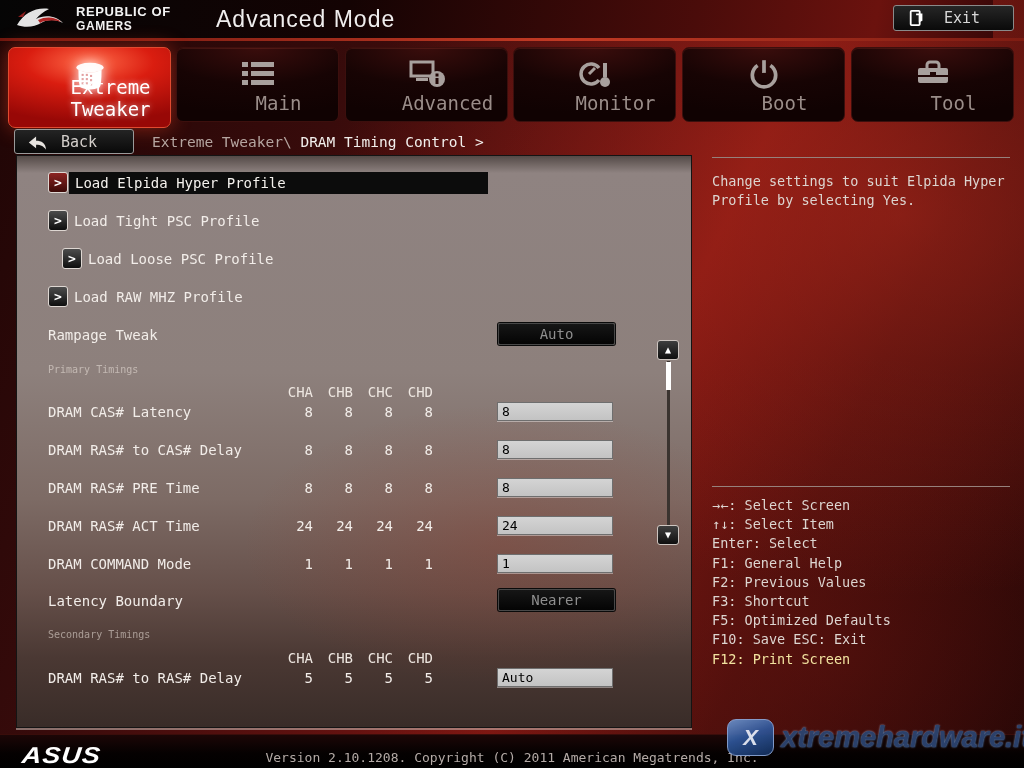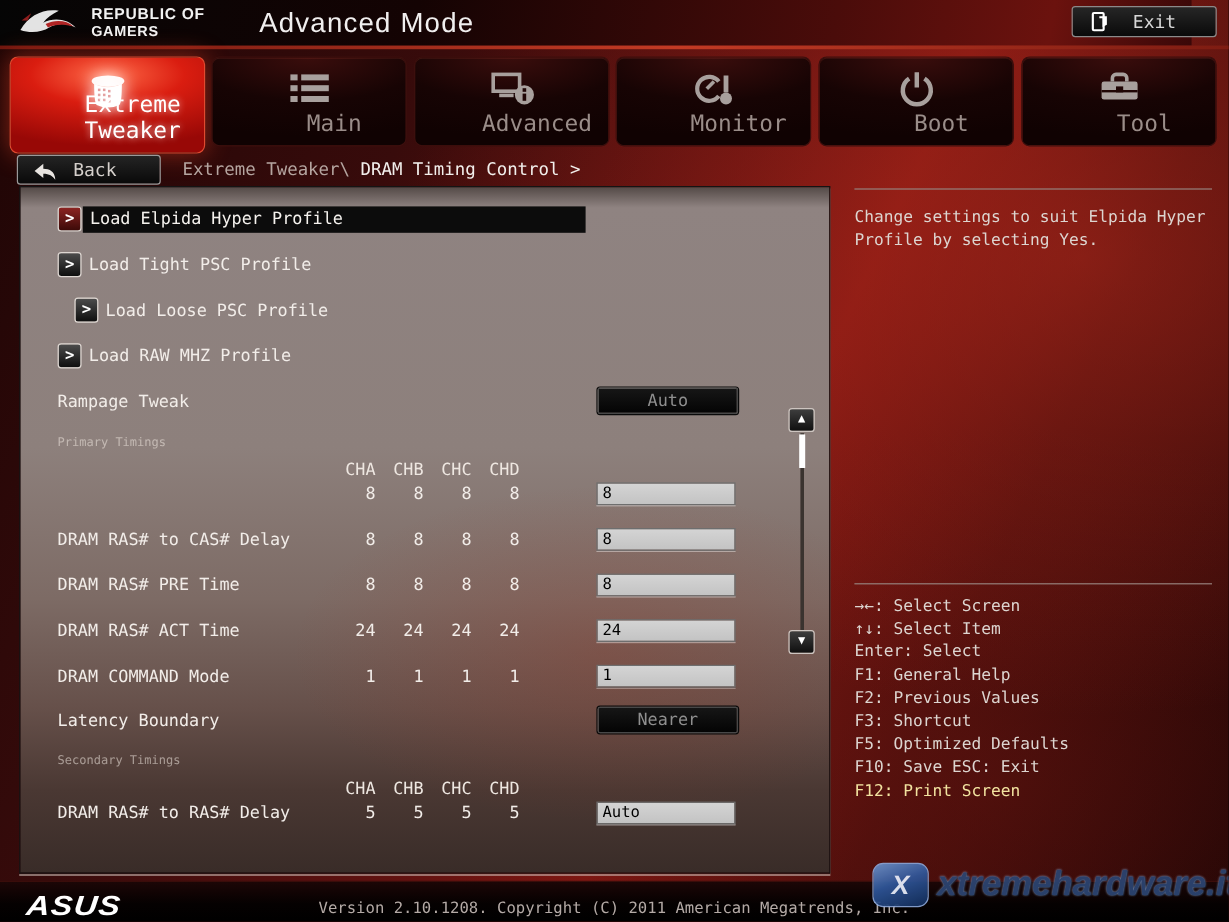--- a/index.html
+++ b/index.html
@@ -240,20 +240,21 @@
 
     <div class="section" style="top:208px;">Primary Timings</div>
 
     <div>
       <span class="colhead" style="top:228px;left:256px;">CHA</span>
       <span class="colhead" style="top:228px;left:296px;">CHB</span>
       <span class="colhead" style="top:228px;left:336px;">CHC</span>
       <span class="colhead" style="top:228px;left:376px;">CHD</span>
     </div>
 
+    <div class="row" style="top:245px;">DRAM CAS# Latency</div>
     <span class="cval" style="top:245px;left:256px;">8</span>
     <span class="cval" style="top:245px;left:296px;">8</span>
     <span class="cval" style="top:245px;left:336px;">8</span>
     <span class="cval" style="top:245px;left:376px;">8</span>
     <input class="field" style="top: 246px;" value="8">
 
     <div class="row" style="top:283px;">DRAM RAS# to CAS# Delay</div>
     <span class="cval" style="top:283px;left:256px;">8</span>
     <span class="cval" style="top:283px;left:296px;">8</span>
     <span class="cval" style="top:283px;left:336px;">8</span>

